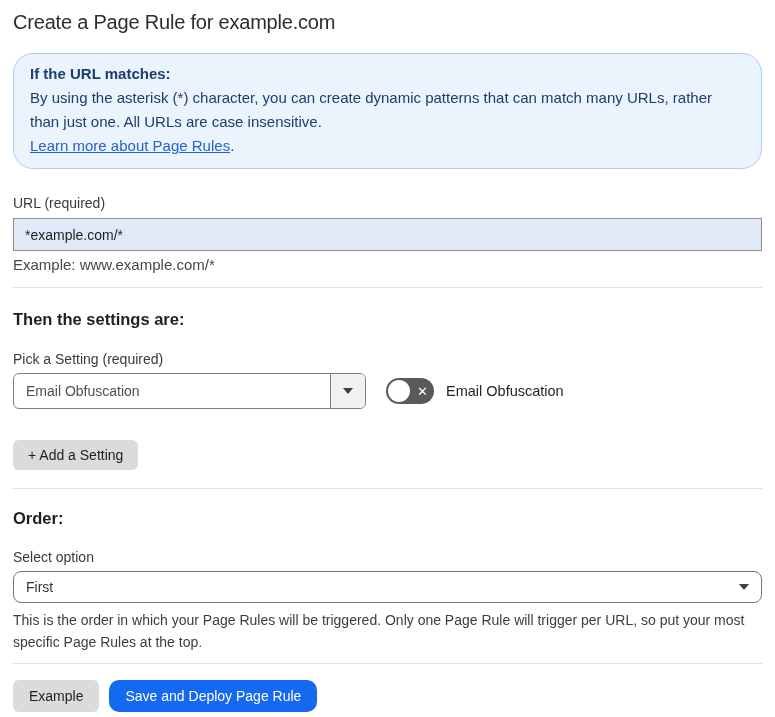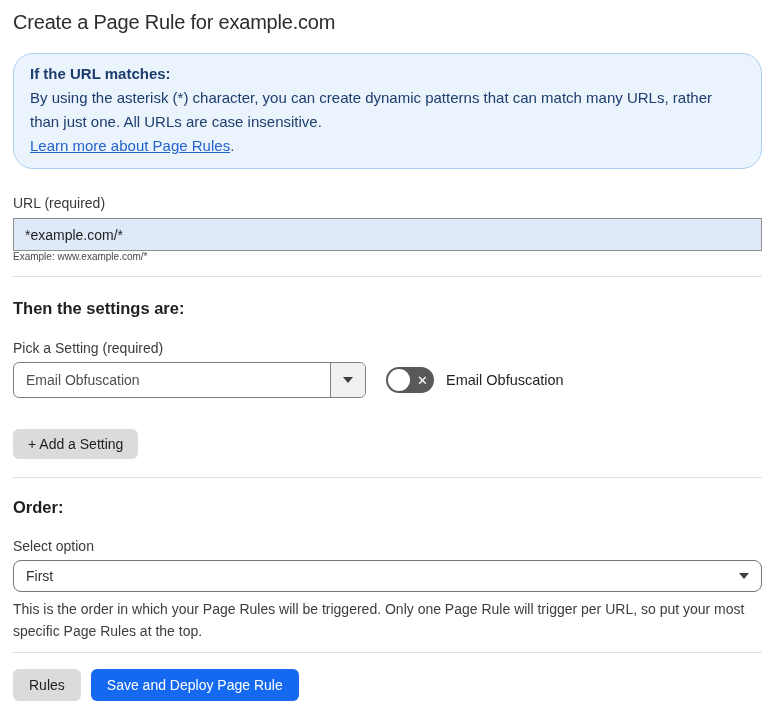--- a/index.html
+++ b/index.html
@@ -52,21 +52,22 @@
     height:33px;
     background:var(--input-bg);
     border:1px solid #8f8f8f;
     border-radius:0;
     padding:0 11px;
     font-family:inherit;
     font-size:14px;
     color:#1f1f1f;
   }
   .field-helper{
-    font-size:10px;
+    margin-top:5px;
+    font-size:15px;
     color:#474747;
   }
   hr.divider{
     border:none;
     border-top:1px solid var(--divider);
     margin:14px 0 0;
   }
   hr.divider-settings{margin-top:18px;}
   hr.divider-order{margin-top:10px;}
   h2.section-heading{
@@ -148,21 +149,21 @@
   .btn{
     font-family:inherit;
     font-size:14px;
     border:none;
     border-radius:6px;
     cursor:pointer;
     height:32px;
     padding:0 16px;
   }
   .btn-gray{background:var(--btn-gray);color:#1f1f1f;}
-  .btn-blue{background:var(--accent-blue);color:#ffffff;}
+  .btn-blue{background:var(--accent-blue);color:#ffffff;border-radius:10px;}
   .add-setting-btn{
     display:block;
     margin-top:31px;
     height:30px;
     padding:0 15px;
   }
   .order-select{
     margin-top:6px;
     width:100%;
     height:32px;
@@ -238,17 +239,17 @@
   <div class="order-select">
     <span>First</span>
     <span class="triangle-down"></span>
   </div>
 
   <div class="order-helper">This is the order in which your Page Rules will be triggered. Only one Page Rule will trigger per URL, so put your most specific Page Rules at the top.</div>
 
   <hr class="divider divider-order">
 
   <div class="footer">
-    <button class="btn btn-gray">Rules</button>
+    <button class="btn btn-gray">Example</button>
     <button class="btn btn-blue">Save and Deploy Page Rule</button>
   </div>
 
 </div>
 
 </body></html>

